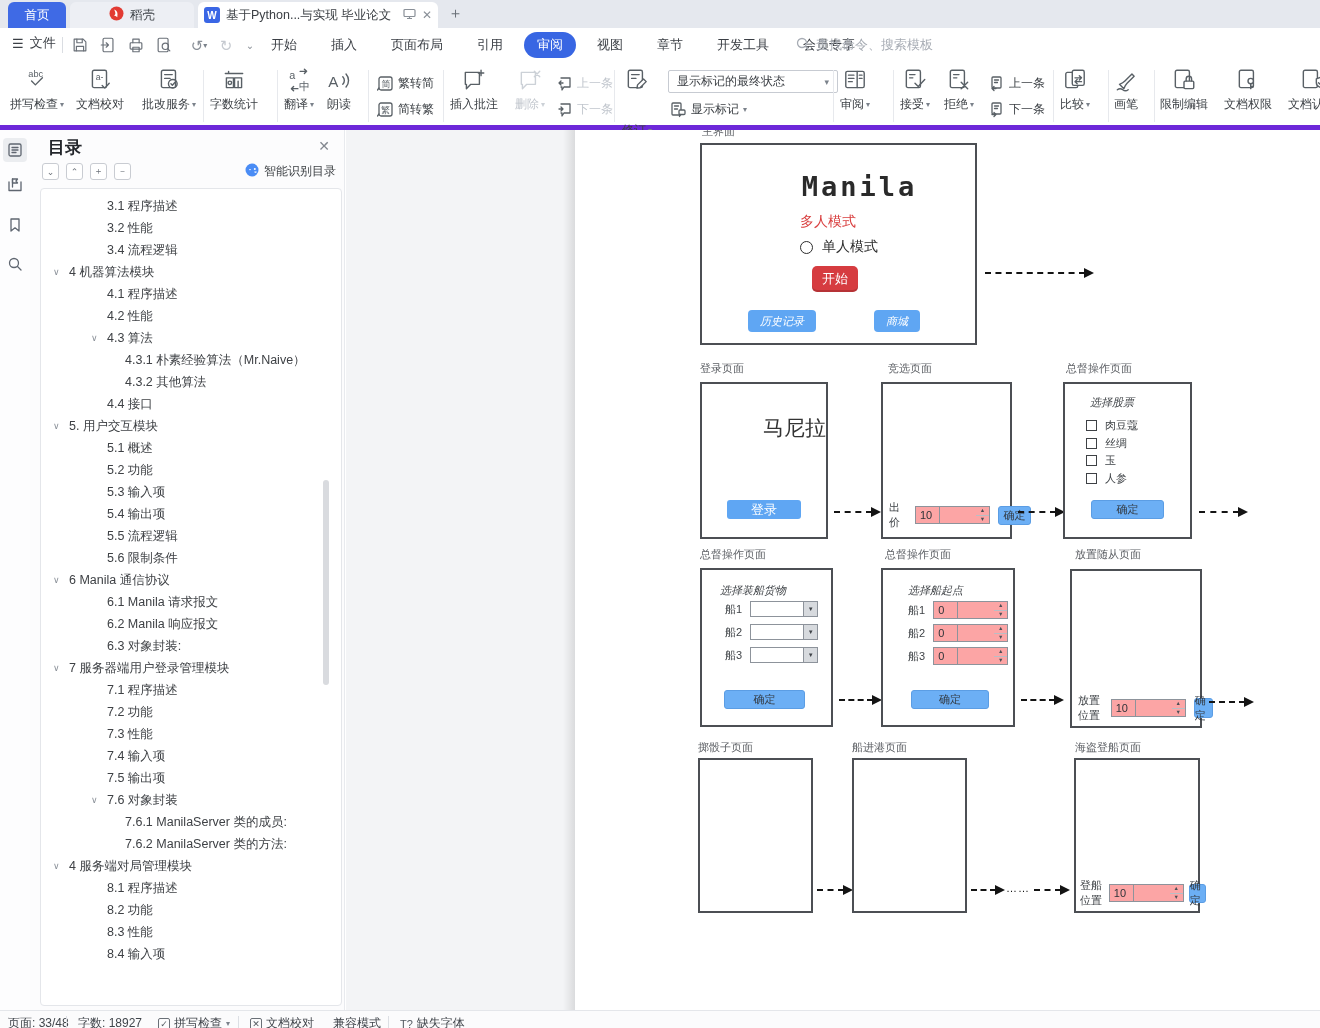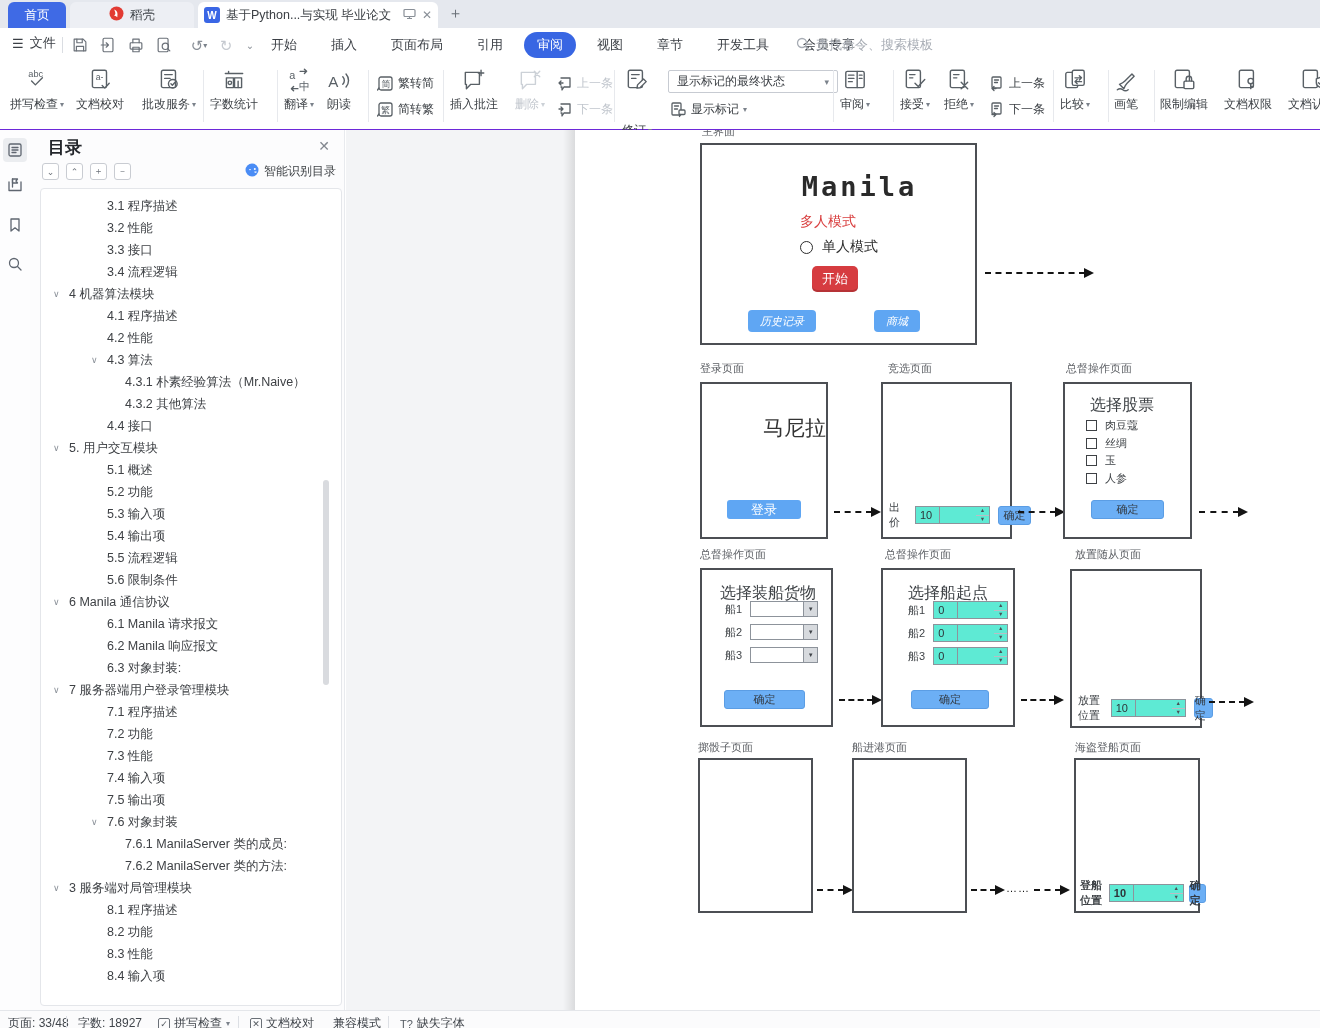--- a/index.html
+++ b/index.html
@@ -23,21 +23,21 @@
   .file-btn { position:absolute; left:12px; top:6px; display:flex; gap:6px; align-items:center; font-size:13px; color:#3b3f45; }
   .vline { position:absolute; width:1px; background:#dadde2; }
   .qicon { position:absolute; top:8px; width:20px; height:18px; color:#6a7078; display:flex; align-items:center; justify-content:center; }
   .qtext { font-size:15px; line-height:1; }
   .menu-tabs { position:absolute; left:258px; top:0; height:34px; display:flex; align-items:center; gap:8px; }
   .mtab { padding:4px 13px; font-size:13px; color:#3b3f45; border-radius:13px; white-space:nowrap; }
   .mtab.active { background:#3866e3; color:#fff; }
   .cmd-search { position:absolute; left:796px; top:8px; display:flex; gap:6px; align-items:center; color:#a7acb4; font-size:13px; }
 
   
-  .toolbar { position:absolute; left:0; top:62px; width:1320px; height:68px; background:#fff; border-bottom:1px solid #6d28d9; }
+  .toolbar { position:absolute; left:0; top:62px; width:1320px; height:68px; background:#fff; border-bottom:5px solid #6d28d9; }
   .sep { position:absolute; top:8px; width:1px; height:52px; background:#e7e9ed; }
   .tbtn { position:absolute; top:5px; display:flex; flex-direction:column; align-items:center; gap:3px; color:#3c4045; }
   .tbtn .ic { width:26px; height:26px; color:#596066; }
   .tbtn .lbl { font-size:12px; white-space:nowrap; display:flex; align-items:center; gap:2px; }
   .crt { font-size:8px; color:#7b828b; }
   .dis { color:#c1c6cd !important; }
   .dis .ic { color:#ccd1d7; }
   .dis .crt { color:#ccd1d7; }
   .srow { position:absolute; display:flex; align-items:center; gap:4px; font-size:12px; color:#3c4045; white-space:nowrap; }
   .srow .ic16 { width:17px; height:17px; color:#596066; }
@@ -82,27 +82,27 @@
 
   .manila-title { position:absolute; left:0; right:0; top:26px; text-align:center; font-family:"DejaVu Sans Mono","Liberation Mono",monospace; font-weight:bold; font-size:27px; letter-spacing:3px; color:#2a2a2a;padding-left:42px; }
   .radio-row { position:absolute; display:flex; align-items:center; gap:9px; font-size:14px; }
   .rdot { width:13px; height:13px; border:1.6px solid #2c2c2c; border-radius:50%; display:flex; align-items:center; justify-content:center; background:#fff; }
   .btn { position:absolute; display:flex; align-items:center; justify-content:center; border-radius:3px; }
   .btn-red { background:#d63c40; color:#fff; font-size:13px; box-shadow:inset 0 -2px 0 rgba(0,0,0,0.15); border-radius:5px; }
   .btn-blue { background:#5fa6f3; color:#fff; font-size:13px; }
   .btn-blue.it { font-style:italic; font-size:11px; border-radius:4px; }
   .btn-ok { background:#6caff5; color:#333a42; font-size:11px; border:1px solid #5b9de4; }
   .zh-big { position:absolute; left:0; right:0; text-align:right; font-size:21px; color:#333; }
-  .inner-title { position:absolute; font-size:16px; color:#3f4347; }
+  .inner-title { position:absolute; font-size:11px; color:#3f4347;font-style:italic; }
   .ck-row { display:flex; align-items:center; gap:8px; height:17.5px; font-size:11px; color:#3f4347; }
   .ckbox { width:11px; height:11px; border:1.5px solid #3e4145; background:#fff; flex:0 0 auto; }
   .frow { position:absolute; display:flex; align-items:center; gap:8px; font-size:11px; color:#3f4347; }
   .dd { position:relative; width:68px; height:16px; border:1px solid #8d939b; background:#fff; }
   .dd .dd-b { position:absolute; right:0; top:0; width:14px; height:100%; background:#d7dade; border-left:1px solid #8d939b; display:flex; align-items:center; justify-content:center; font-size:6px; color:#3f4348; }
-  .spin { display:inline-flex; border:1px solid #8d939b; background:#5eead4; height:18px;gap:36px; }
+  .spin { display:inline-flex; border:1px solid #8d939b; background:#fca5a5; height:18px;gap:36px; }
   .spin .v { width:24px; font-size:11px; display:flex; align-items:center; padding-left:4px; border-right:1px solid #8d939b; color:#2e3338; }
   .spin .a { display:flex; flex-direction:column; width:13px; }
   .spin .a i { flex:1; font-style:normal; font-size:5.5px; color:#4a4f55; display:flex; align-items:center; justify-content:center; line-height:1; }
   .spin .a i:first-child { border-bottom:1px solid #b9bec5; }
 
   
   .statusbar { position:absolute; left:0; top:1010px; width:1320px; height:18px; background:#fbfbfc; border-top:1px solid #e4e6ea; font-size:12px; color:#40454b; }
   .sb-item { position:absolute; top:4px; display:flex; align-items:center; gap:4px; white-space:nowrap; }
   .sb-sep { position:absolute; top:5px; width:1px; height:12px; background:#dcdfe4; }
   .sb-box { width:12px; height:12px; border:1px solid #6a7077; border-radius:2px; font-size:9px; display:flex; align-items:center; justify-content:center; color:#555b62; }
@@ -535,21 +535,20 @@
             <path d="M4 6.2 a1 1 0 1 0 2 0 M9.5 8.5 a1.2 0.8 0 1 0 2 0" fill="#fff"></path>
             <circle cx="9.8" cy="6" r="1" fill="#fff"></circle>
           </svg></span>
       <span>智能识别目录</span>
     </div>
     <div class="toc-box">
       <div class="toc-list">
 
       <div class="toc-item lv2"><span>3.1 程序描述</span></div>
           <div class="toc-item lv2"><span>3.2 性能</span></div>
-          <div class="toc-item lv2"><span>3.3 接口</span></div>
           <div class="toc-item lv2"><span>3.4 流程逻辑</span></div>
           <div class="toc-item lv1 chev"><span class="chv">∨</span><span>4 机器算法模块</span></div>
           <div class="toc-item lv2"><span>4.1 程序描述</span></div>
           <div class="toc-item lv2"><span>4.2 性能</span></div>
           <div class="toc-item lv2 chev"><span class="chv">∨</span><span>4.3 算法</span></div>
           <div class="toc-item lv3"><span>4.3.1 朴素经验算法（Mr.Naive）</span></div>
           <div class="toc-item lv3"><span>4.3.2 其他算法</span></div>
           <div class="toc-item lv2"><span>4.4 接口</span></div>
           <div class="toc-item lv1 chev"><span class="chv">∨</span><span>5. 用户交互模块</span></div>
           <div class="toc-item lv2"><span>5.1 概述</span></div>
@@ -564,21 +563,21 @@
           <div class="toc-item lv2"><span>6.3 对象封装:</span></div>
           <div class="toc-item lv1 chev"><span class="chv">∨</span><span>7 服务器端用户登录管理模块</span></div>
           <div class="toc-item lv2"><span>7.1 程序描述</span></div>
           <div class="toc-item lv2"><span>7.2 功能</span></div>
           <div class="toc-item lv2"><span>7.3 性能</span></div>
           <div class="toc-item lv2"><span>7.4 输入项</span></div>
           <div class="toc-item lv2"><span>7.5 输出项</span></div>
           <div class="toc-item lv2 chev"><span class="chv">∨</span><span>7.6 对象封装</span></div>
           <div class="toc-item lv3"><span>7.6.1 ManilaServer 类的成员:</span></div>
           <div class="toc-item lv3"><span>7.6.2 ManilaServer 类的方法:</span></div>
-          <div class="toc-item lv1 chev"><span class="chv">∨</span><span>3 服务端对局管理模块</span></div>
+          <div class="toc-item lv1 chev"><span class="chv">∨</span><span>4 服务端对局管理模块</span></div>
           <div class="toc-item lv2"><span>8.1 程序描述</span></div>
           <div class="toc-item lv2"><span>8.2 功能</span></div>
           <div class="toc-item lv2"><span>8.3 性能</span></div>
           <div class="toc-item lv2"><span>8.4 输入项</span></div>
         </div>
     </div>
     <div class="toc-thumb"></div>
   </div>
 
   <div class="docgray"></div>
@@ -733,21 +732,21 @@
     <div class="mock" style="left:123px; top:628px; width:115px; height:155px;"></div>
     <div class="darrow" style="left:242px; top:759px; width:27px;"></div>
 
     <div class="mlabel" style="left:277px; top:610px;">船进港页面</div>
     <div class="mock" style="left:277px; top:628px; width:115px; height:155px;"></div>
     <div class="darrow" style="left:396px; top:759px; width:25px;"></div>
     <div class="flowdots" style="left:431px; top:752px;">……</div>
     <div class="darrow" style="left:459px; top:759px; width:27px;"></div>
 
     <div class="mlabel" style="left:500px; top:610px;">海盗登船页面</div>
-    <div class="mock" style="left:499px; top:628px; width:126px; height:155px;font-weight:bold;">
+    <div class="mock" style="left:499px; top:628px; width:126px; height:155px;">
       <div class="frow" style="left:4px; top:118px; gap:5px;">
         <span>登船位置</span>
         <span class="spin">
             <span class="v">10</span>
             <span class="a">
               <i>▲</i>
               <i>▼</i>
             </span>
           </span>
         <span class="btn btn-ok" style="position:static; width:30px; height:19px;">确定</span>

